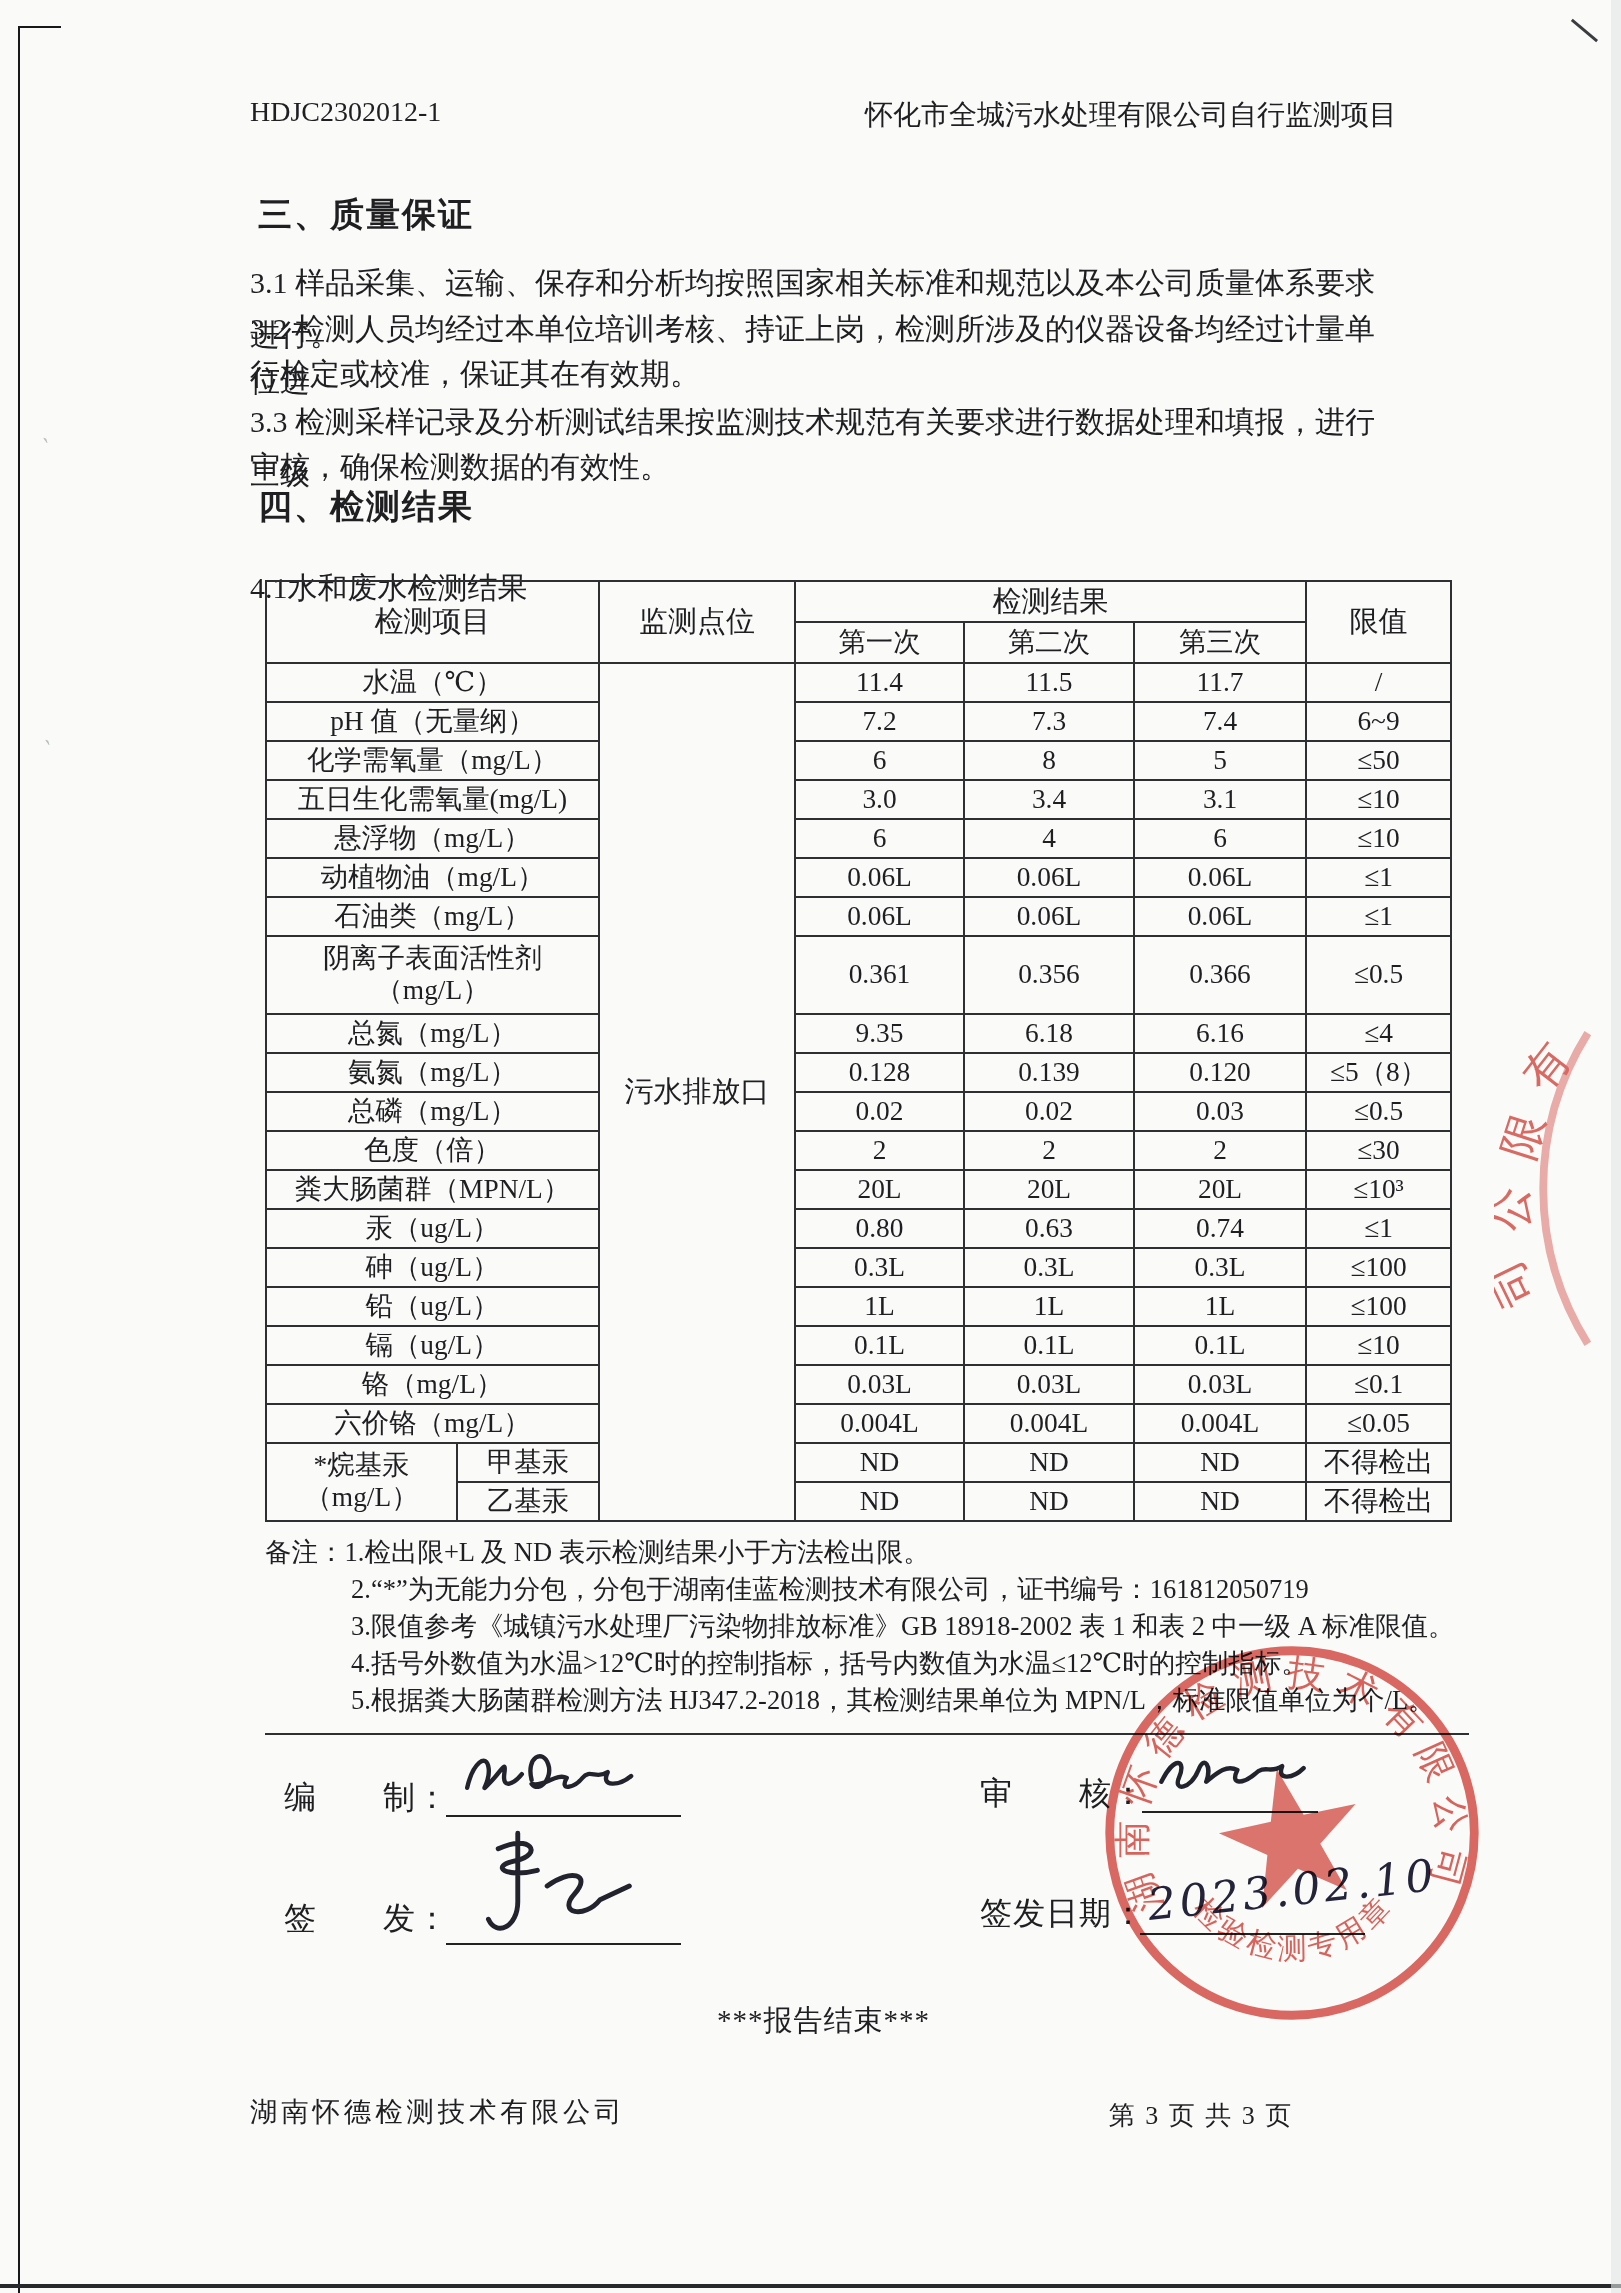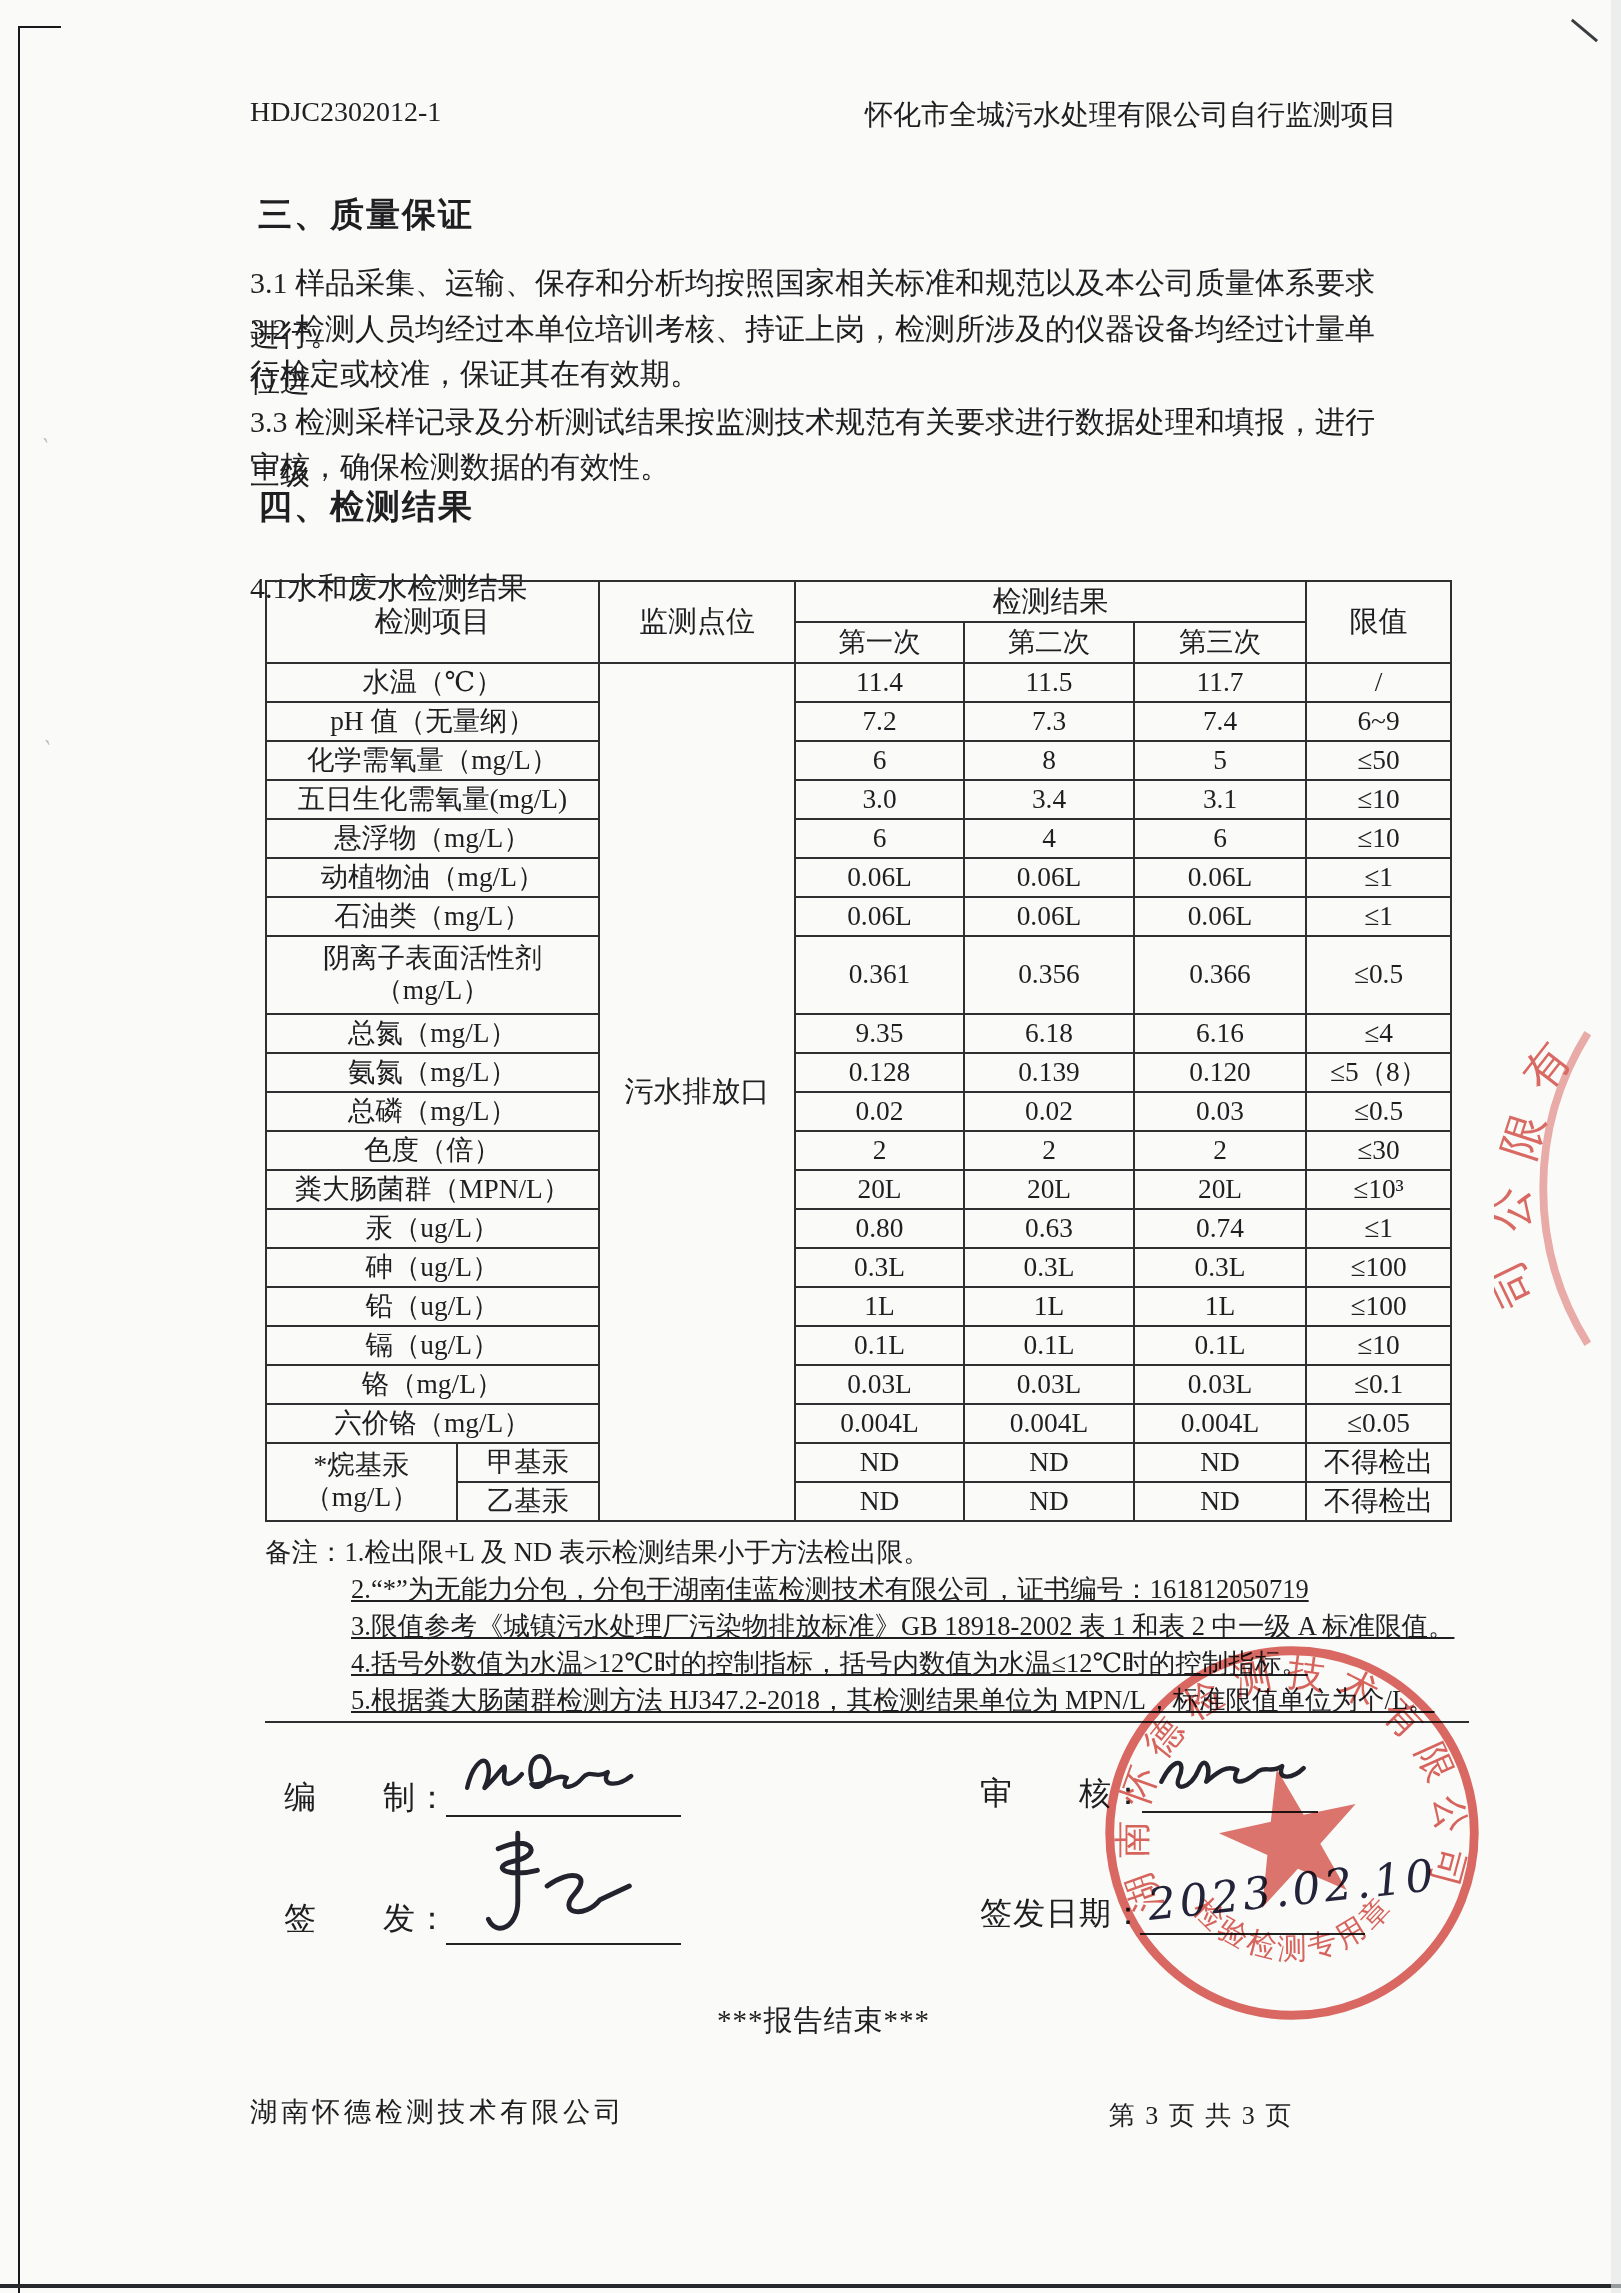--- a/index.html
+++ b/index.html
@@ -25,22 +25,22 @@
     table-layout:fixed;font-size:27.4px;text-align:center;padding-left:48px;
   }
   table.results td{border:2px solid #2e2f31;padding:0;vertical-align:middle;line-height:1.15;}
   table.results{border:2.9px solid #2e2f31;}
   tr.hrow{height:41px;}
   tr.r{height:39px;}
   tr.r-tall{height:78px;}
   .wrap2{display:inline-block;width:263px;}
   .grp{display:inline-block;width:157px;}
 
-  .notes{position:absolute;left:265px;top:1534px;width:1204px;font-size:26.5px;line-height:37px;border-bottom:2.9px solid #2e2f31;padding-bottom:2px;}
-  .notes .n-ind{padding-left:86px;text-decoration:underline;}
+  .notes{position:absolute;left:265px;top:1534px;width:1204px;font-size:26.5px;line-height:37px;border-bottom:2.9px solid #2e2f31;padding-bottom:14px;}
+  .notes .n-ind{padding-left:86px;}
 
   .lab{position:absolute;font-size:32px;letter-spacing:1px;}
   .sigline{position:absolute;height:0;border-bottom:2.9px solid #222;}
   .sigsvg{position:absolute;}
   .ink{stroke:#23232e;fill:none;stroke-linecap:round;stroke-linejoin:round;}
 
   .endline{position:absolute;left:250px;top:2001px;width:1147px;text-align:center;font-size:29px;letter-spacing:1px;}
   .foot-l{position:absolute;left:250px;top:2094px;font-size:27.4px;letter-spacing:3.9px;}
   .foot-r{position:absolute;left:1005px;top:2098px;width:392px;text-align:center;font-size:26px;letter-spacing:2px;}
 

